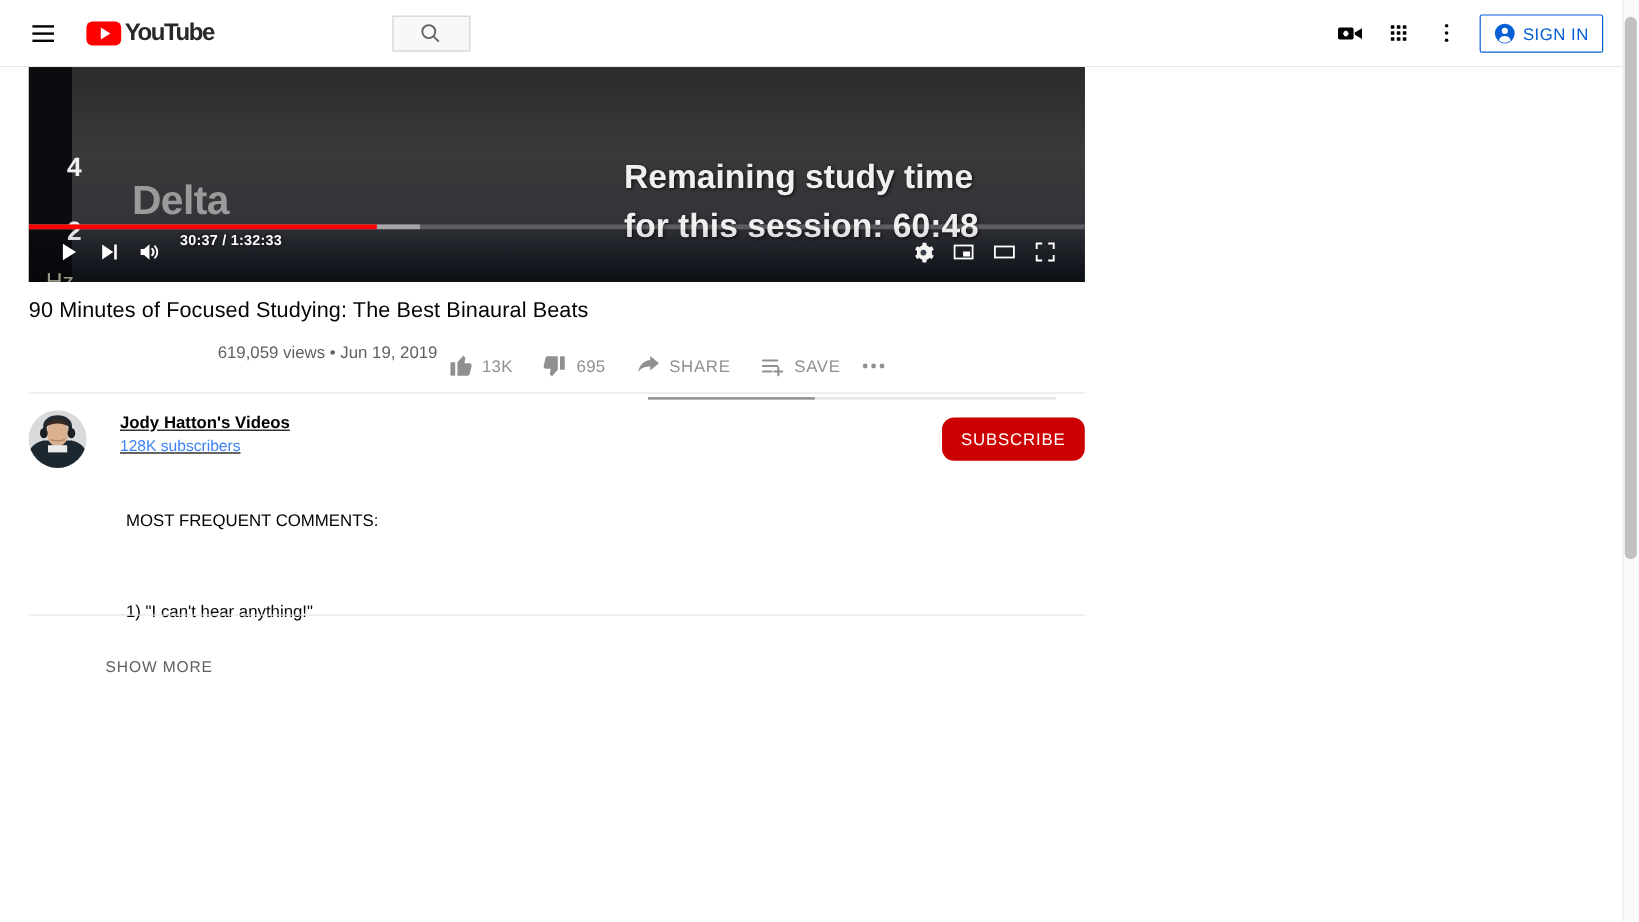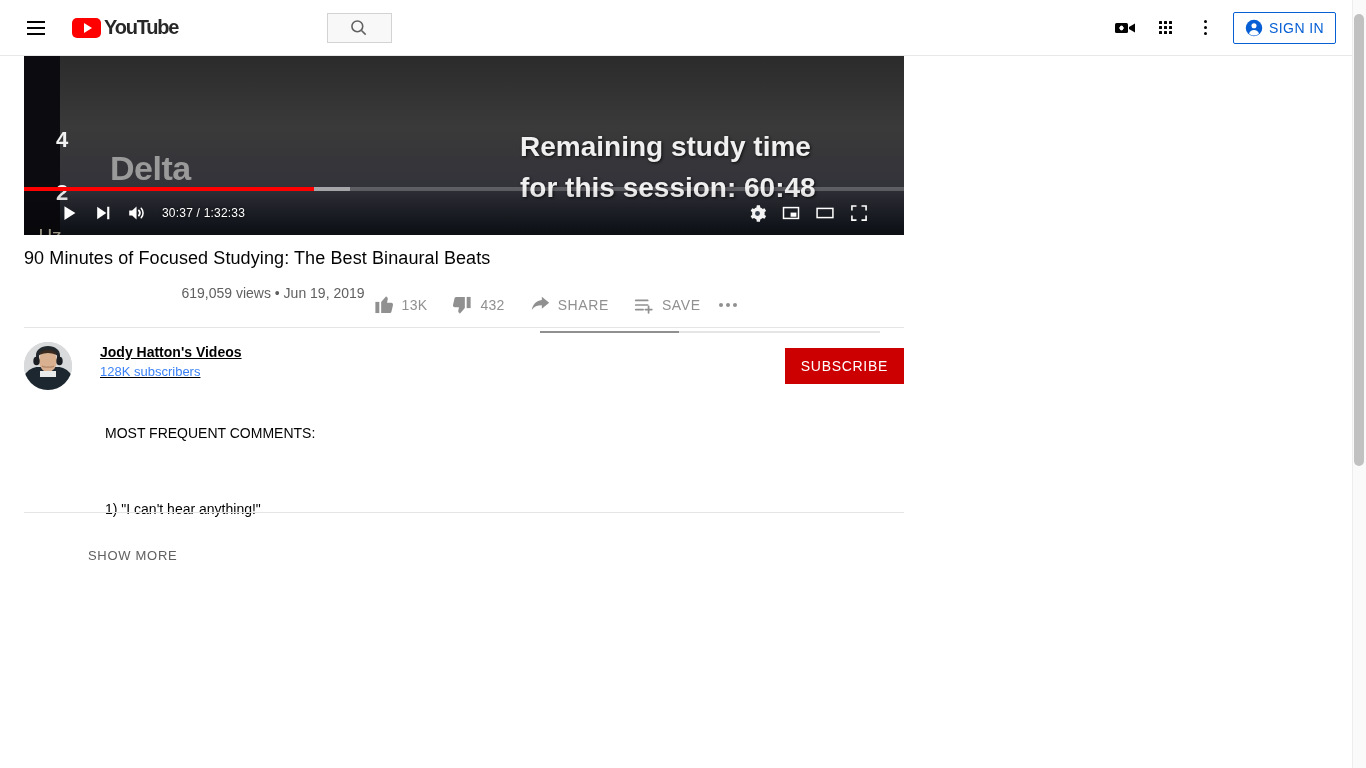--- a/index.html
+++ b/index.html
@@ -125,21 +125,21 @@
   }
   .progress {
     position: absolute; left: 0; right: 0; top: 0; height: 4px;
     background: rgba(255,255,255,0.22);
     cursor: pointer;
   }
   .progress .loaded { position: absolute; left:0; top:0; height:100%; width: 37%; background: rgba(255,255,255,0.45); }
   .progress .played { position: absolute; left:0; top:0; height:100%; width: 33.2%; background: #ff0000; }
   .ctrl-row {
     position: absolute; left: 0; right: 0; top: 6px; height: 40px;
-    display: flex; align-items: center; padding: 0 28px;
+    display: flex; padding: 0 16px; font-weight: bold;
   }
   .cbtn {
     width: 34px; height: 34px; display: flex; align-items: center; justify-content: center;
     cursor: pointer;
   }
   .time {
     color: #ffffff; font-size: 12px; margin-left: 8px;
     font-family: "Liberation Sans", sans-serif; letter-spacing: 0.2px;
     text-shadow: 0 0 3px rgba(0,0,0,0.8);
   }
@@ -187,21 +187,21 @@
     overflow: hidden; flex: none; background: #cfd2d4; position: relative;
     cursor: pointer;
   }
   .ch-info { margin-left: 28px; padding-top: 2px; text-decoration: underline; }
   .ch-name { font-size: 14px; font-weight: bold; color: #030303; cursor: pointer; }
   .ch-subs { font-size: 13px; color: #3b82f6; margin-top: 4px; }
   .subscribe {
     margin-left: auto; margin-top: 6px;
     background: #cc0000; color: #ffffff;
     font-size: 14px; font-weight: 500; letter-spacing: 0.7px;
-    padding: 10px 16px; border: none; border-radius: 0;
+    padding: 10px 16px; border: none; border-radius: 10px;
     cursor: pointer; font-family: "Liberation Sans", sans-serif;
   }
 
   
   .desc { position: absolute; left: 88px; top: 406px; width: 816px; }
   .desc p { margin: 17px; font-size: 14px; color: #030303; line-height: 20px; }
   .desc .gap { height: 22px; }
   .showmore {
     margin-top: 12px; font-size: 13px; font-weight: 500;
     color: #606060; letter-spacing: 0.7px; cursor: pointer; display: inline-block;
@@ -379,21 +379,21 @@
           <rect x="2.6" y="8.6" width="4.3" height="12.2" fill="#909090"></rect>
         </svg>
         <span class="cnt">13K</span>
       </div>
 
       <div class="act">
         <svg width="22" height="22" viewBox="0 0 24 24">
           <path fill="#909090" d="M9.4 21.8 15.1 15.4V3.2H5.8c-.9 0-1.7.6-1.9 1.5L2.2 12.1c-.3 1.2.6 2.4 1.9 2.4h4.6l-.8 4a1.7 1.7 0 0 0 1.5 2.1Z"></path>
           <rect x="17.1" y="3.2" width="4.3" height="12.2" fill="#909090"></rect>
         </svg>
-        <span class="cnt">432</span>
+        <span class="cnt">695</span>
       </div>
 
       <div class="act">
         <svg width="22" height="22" viewBox="0 0 24 24">
           <path fill="#909090" d="M14 6.5V3l8 6.5-8 6.5v-3.6c-5 0-8.5 1.6-11 5 1-5 4-10 11-10.9Z"></path>
         </svg>
         <span>SHARE</span>
       </div>
 
       <div class="act">

